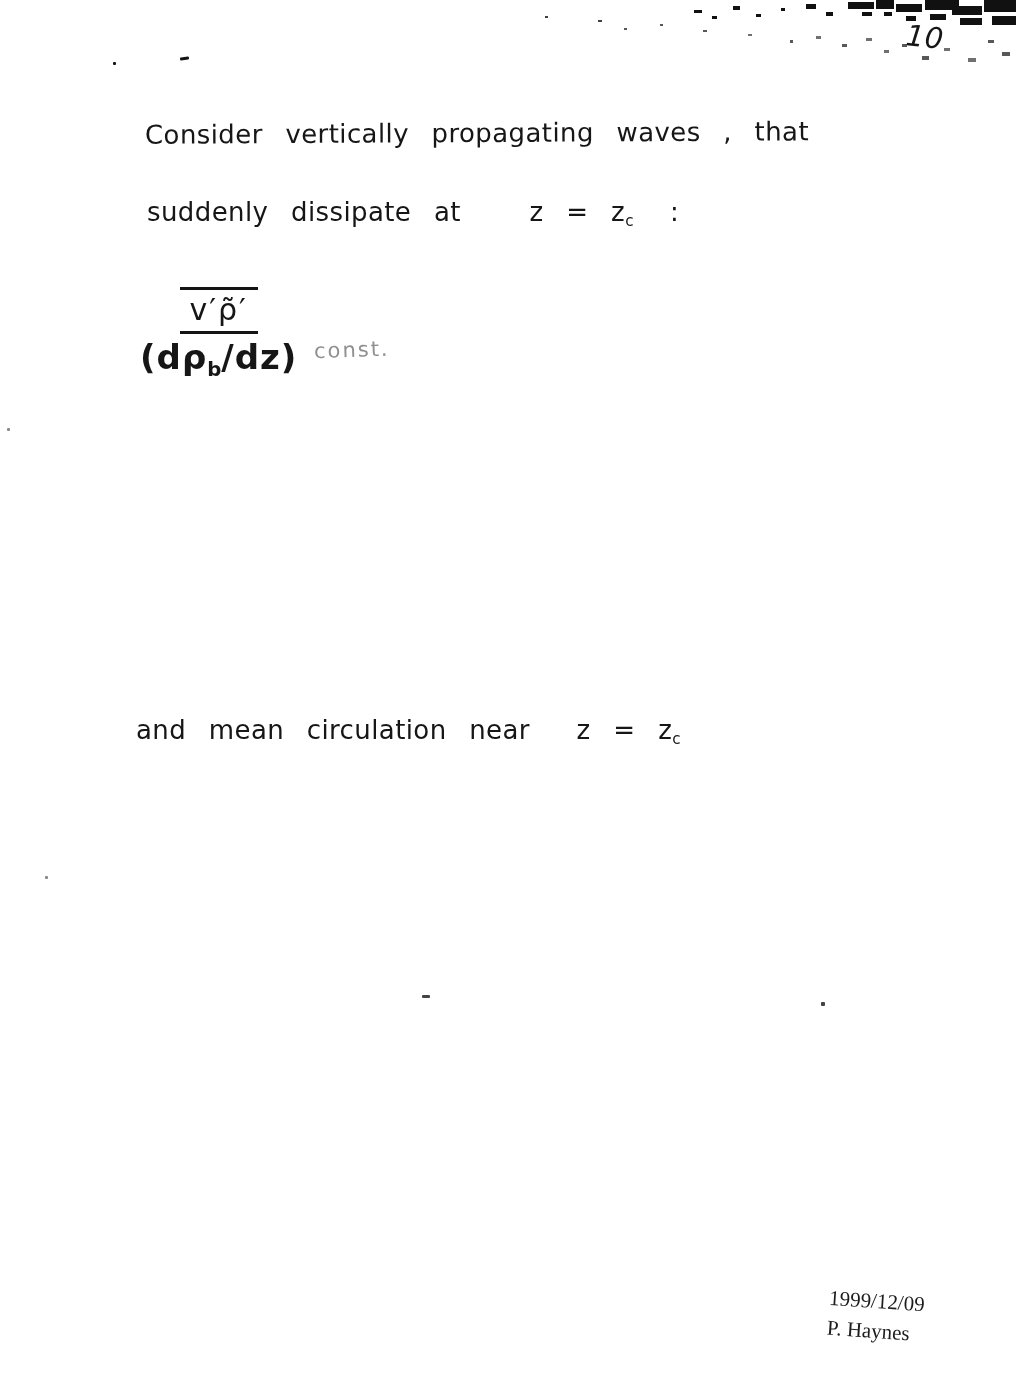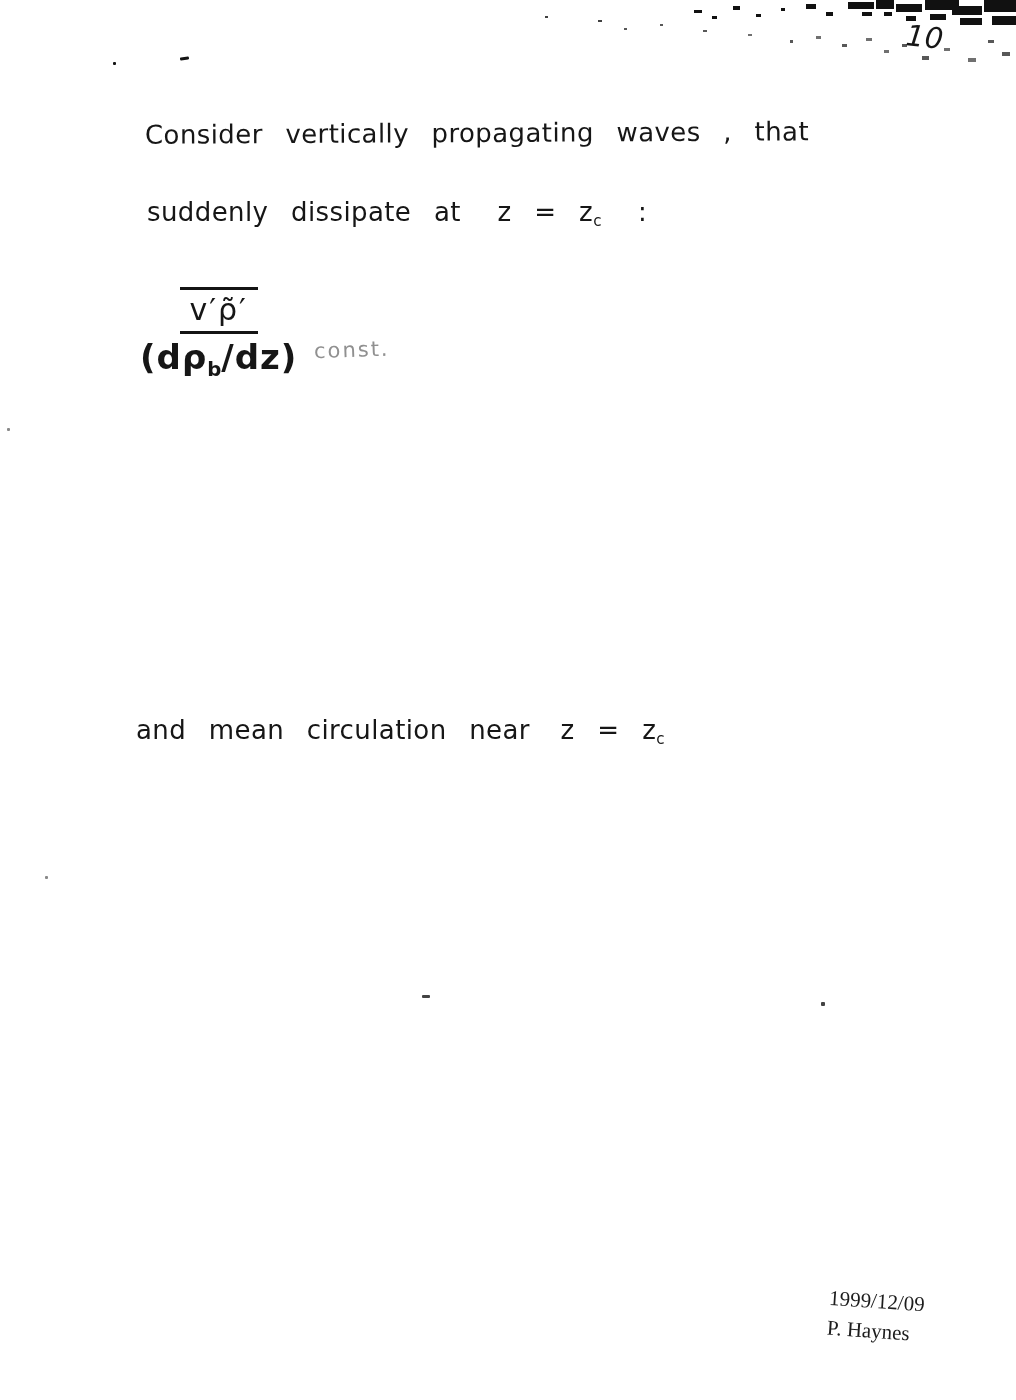--- a/index.html
+++ b/index.html
@@ -20,21 +20,21 @@
   .uvec{position:relative;display:inline-block;}
   .uvec .tilde{position:absolute;left:0;right:0;top:100%;margin-top:-8px;text-align:center;
     font-size:22px;line-height:12px;}
   .page-number{position:absolute;left:906px;top:20px;font-size:29px;font-style:italic;
     font-weight:500;transform:rotate(6deg);}
   .footer{position:absolute;left:828px;top:1286px;font-family:"Liberation Serif",serif;
     font-size:21px;color:#1d1d1d;transform:rotate(4deg);line-height:1.45;}
   .speck{position:absolute;background:#141414;border-radius:1px;}
   .noise{position:absolute;left:0;top:0;}
   .mgl10{margin-left:10px;} .mgl14{margin-left:14px;} .mgl16{margin-left:16px;}
-  .mgl24{margin-left:8px;} .mgl30{margin-left:14px;} .mgl40{margin-left:40px;}
+  .mgl24{margin-left:24px;} .mgl30{margin-left:46px;} .mgl40{margin-left:40px;}
   .mgl44{margin-left:44px;} .mgl48{margin-left:48px;} .mgl55{margin-left:55px;}
 </style>
 </head>
 <body>
 
 <div class="page">
 
   <svg class="noise" width="1016" height="80">
     <g fill="#111">
       <rect x="848" y="2" width="26" height="7"></rect>

